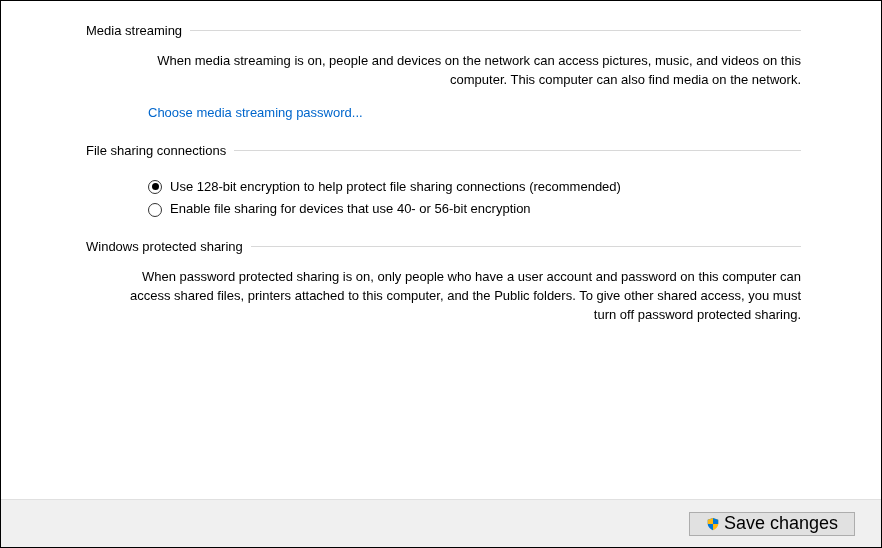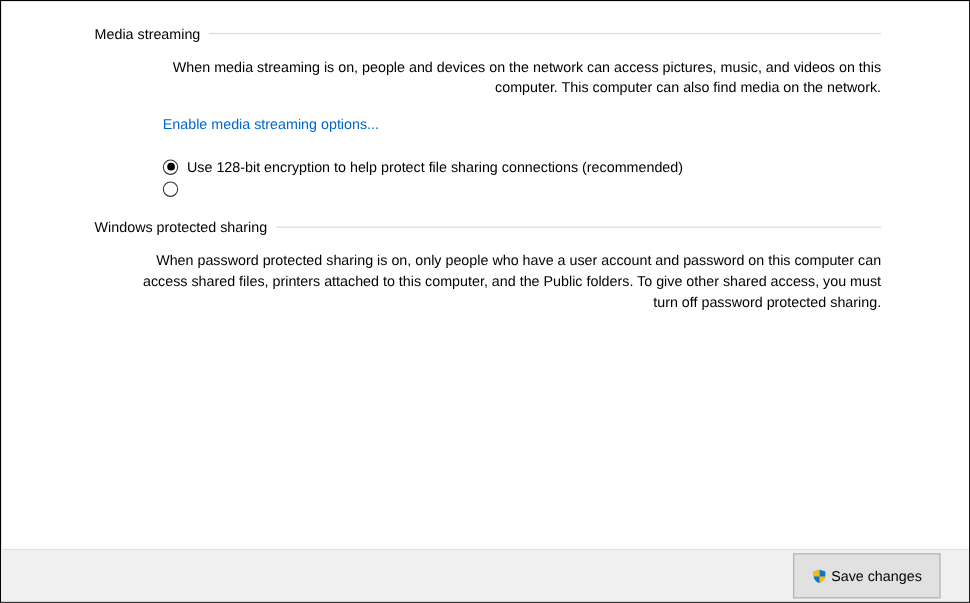--- a/index.html
+++ b/index.html
@@ -80,57 +80,62 @@
       display: flex;
       justify-content: flex-end;
       align-items: center;
       gap: 10px;
       padding-right: 26px;
     }
     .btn {
       background: #e1e1e1;
       border: 1px solid #adadad;
       font-family: inherit;
-      font-size: 13px;
+      font-size: 18px;
       padding: 3px 16px;
       cursor: pointer;
       display: inline-flex;
       align-items: center;
       gap: 4px;
       min-width: 86px;
       justify-content: center;
-      height: 41px;
+      height: 24px;
     }
     .shield { width: 14px; height: 14px; flex-shrink: 0; }
   </style>
 </head>
 <body>
 
 <div class="content">
 
   <div class="section">
     <div class="section-header">
       <span class="section-title">Media streaming</span>
       <span class="section-line"></span>
     </div>
     <div class="section-body">
       <div class="desc">When media streaming is on, people and devices on the network can access pictures, music, and videos on this computer. This computer can also find media on the network.</div>
-      <span class="link">Enable media streaming options...</span>
+      <span class="link">Choose media streaming password...</span>
     </div>
   </div>
 
   <div class="section">
+    <div class="section-header">
+      <span class="section-title">File sharing connections</span>
+      <span class="section-line"></span>
+    </div>
     <div class="section-body">
       <div class="radios">
         <div class="radio-row">
           <span class="radio checked"></span>
           <span>Use 128-bit encryption to help protect file sharing connections (recommended)</span>
         </div>
         <div class="radio-row">
           <span class="radio"></span>
+          <span>Enable file sharing for devices that use 40- or 56-bit encryption</span>
         </div>
       </div>
     </div>
   </div>
 
   <div class="section">
     <div class="section-header">
       <span class="section-title">Windows protected sharing</span>
       <span class="section-line"></span>
     </div>

